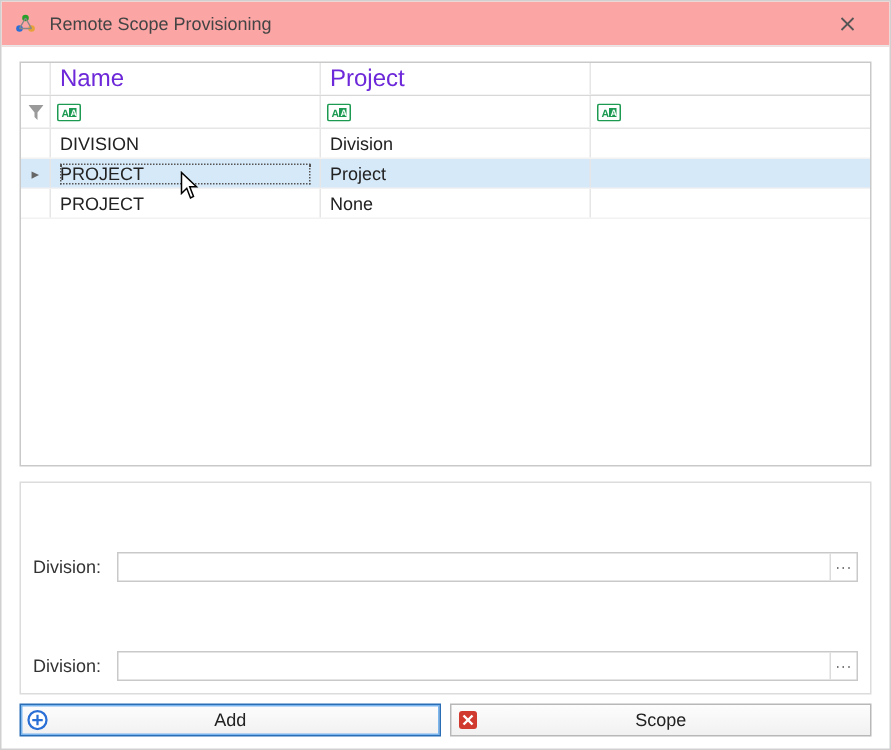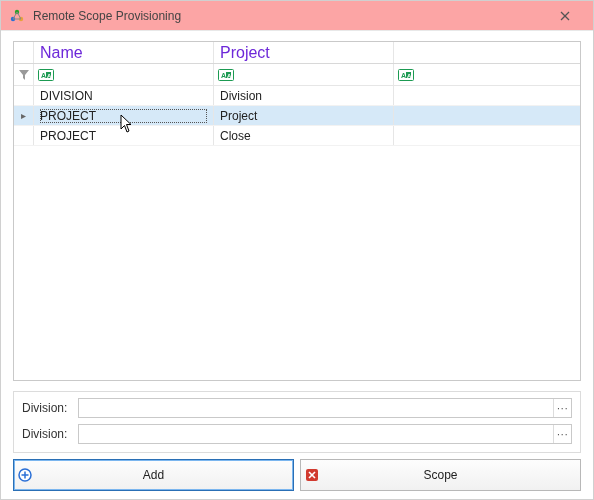--- a/index.html
+++ b/index.html
@@ -125,20 +125,21 @@
     padding: 6px 8px 8px 8px;
     display: flex;
     flex-direction: column;
     gap: 6px;
     position: relative;
   }
   .form-row {
     display: flex;
     align-items: center;
     gap: 6px;
+    margin-top: 40px;
   }
   .form-row .lbl {
     width: 50px;
     color: #333;
   }
   .ellipsis-input {
     flex: 1;
     display: flex;
     align-items: stretch;
     height: 20px;
@@ -164,21 +165,21 @@
   }
 
   
   .btn-row {
     display: flex;
     gap: 6px;
     margin-top: 6px;
   }
   .btn {
     flex: 1;
-    height: 32px;
+    height: 22px;
     border: 1px solid #b8b8b8;
     background: linear-gradient(#fdfdfd, #f1f1f1);
     display: flex;
     align-items: center;
     justify-content: center;
     position: relative;
     cursor: pointer;
     font-size: 12px;
     color: #222;
   }
@@ -284,21 +285,21 @@
             <span class="cell-inner">PROJECT</span>
           </div>
           <div class="col-filter cell">Project</div>
           <div class="col-desc cell"></div>
         </div>
         <div class="grid-row">
           <div class="col-ind cell"></div>
           <div class="col-name cell">
             <span class="cell-inner">PROJECT</span>
           </div>
-          <div class="col-filter cell">Close</div>
+          <div class="col-filter cell">None</div>
           <div class="col-desc cell"></div>
         </div>
         <span class="cursor-arrow" style="left:106px; top:28px;">
         <svg width="14" height="20" viewBox="0 0 14 20">
           <path d="M1 1 L1 15 L4.5 11.5 L7 18 L9 17 L6.5 10.5 L11 10.5 Z" fill="#fff" stroke="#000" stroke-width="1"></path>
         </svg>
       </span>
     </div>
   </div>
 

